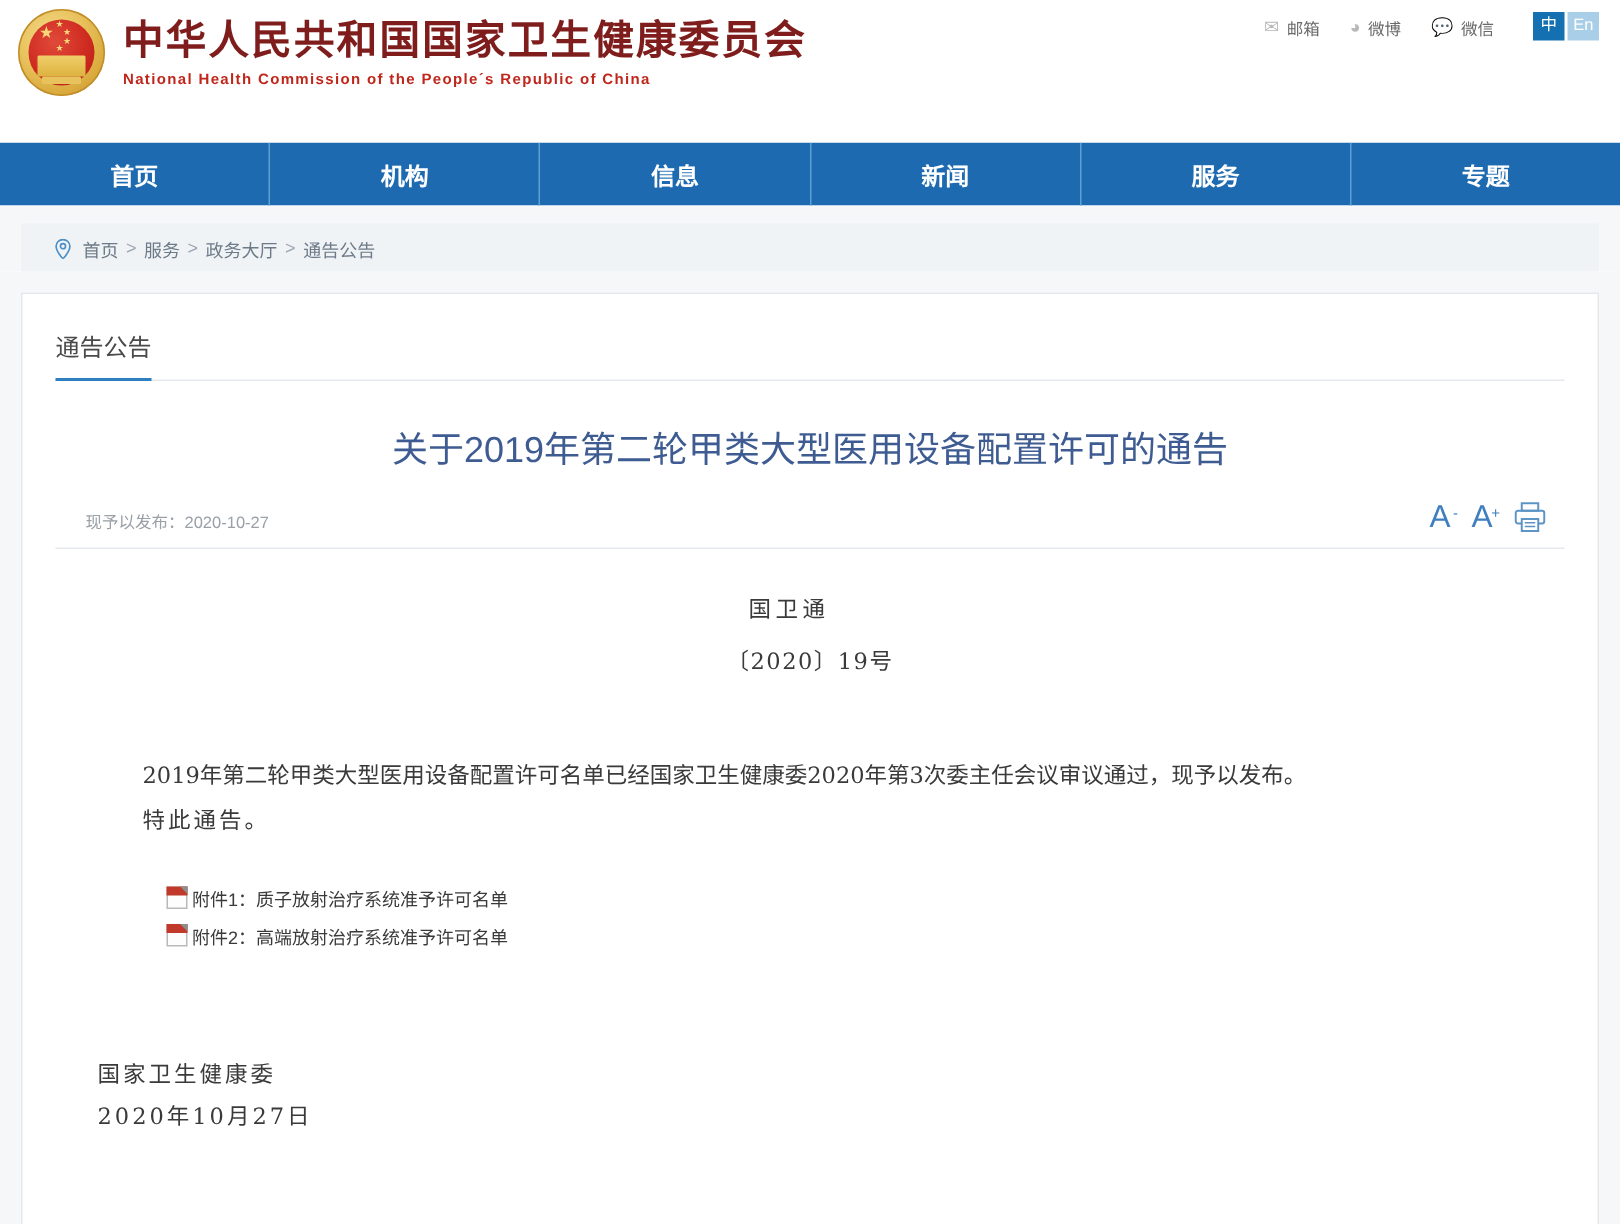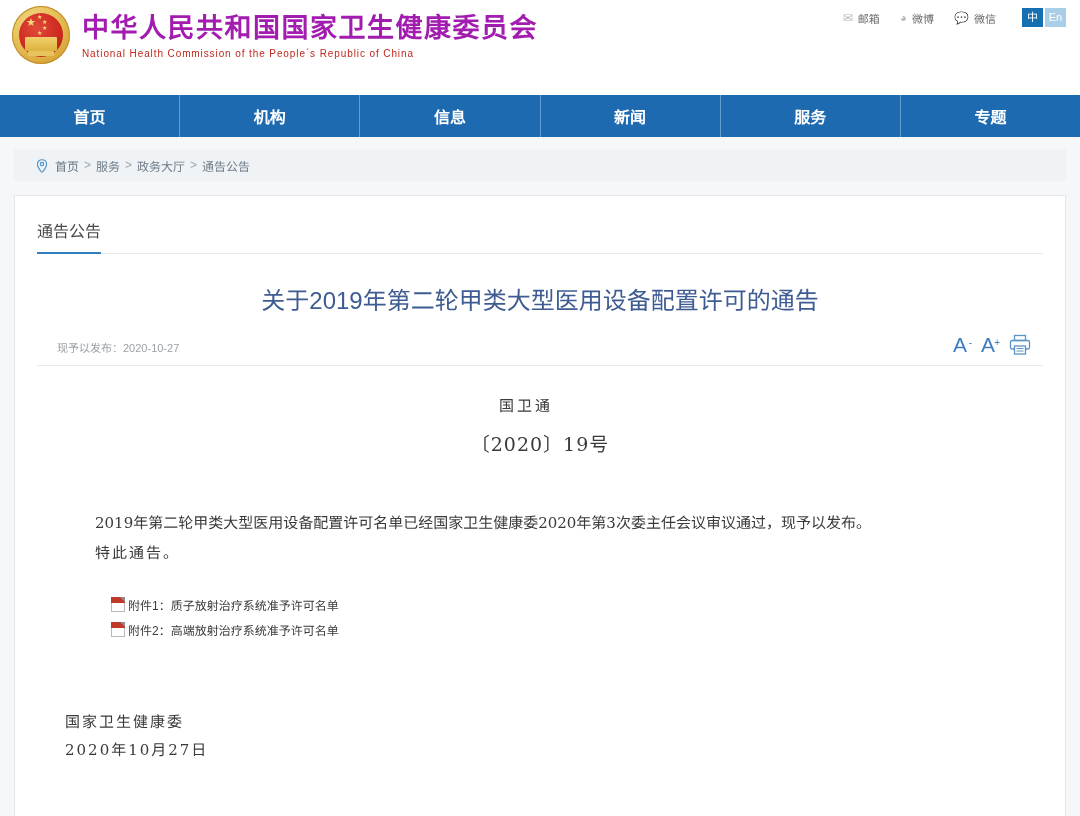--- a/index.html
+++ b/index.html
@@ -39,25 +39,25 @@
     position:absolute; left:14px; top:11px; color:#f5d878; font-size:11px; line-height:11px;
   }
   .emblem .s2 { position:absolute; left:25px; top:8px;  color:#f5d878; font-size:6px; line-height:6px; }
   .emblem .s3 { position:absolute; left:30px; top:13px; color:#f5d878; font-size:6px; line-height:6px; }
   .emblem .s4 { position:absolute; left:30px; top:19px; color:#f5d878; font-size:6px; line-height:6px; }
   .emblem .s5 { position:absolute; left:25px; top:24px; color:#f5d878; font-size:6px; line-height:6px; }
 
   .brand-text { margin-left:12px; }
   .brand-cn {
     font-family:"DejaVu Sans","Liberation Sans",sans-serif;
-    font-size:27px; font-weight:bold; color:#a21caf; letter-spacing:1.5px;
+    font-size:27px; font-weight:bold; color:#7f1d1d; letter-spacing:1.5px;
     line-height:32px; white-space:nowrap;
   }
   .brand-en {
-    font-size:10px; font-weight:normal; color:#c0271c; letter-spacing:0.9px;
+    font-size:10px; font-weight:bold; color:#c0271c; letter-spacing:0.9px;
     margin-top:4px; white-space:nowrap;
   }
 
   .util { position:absolute; right:14px; top:8px; display:flex; align-items:center; gap:20px; }
   .util-link { display:flex; align-items:center; gap:5px; font-size:11px; color:#6a6a6a; white-space:nowrap; }
   .util-ico { display:inline-block; color:#b9b9b9; font-size:12px; line-height:12px; }
   .lang { display:flex; gap:2px; margin-left:6px; }
   .lang span {
     display:inline-block; width:21px; height:19px; line-height:19px; text-align:center;
     font-size:11px; color:#fff;
@@ -112,21 +112,21 @@
   .tools .printer svg { display:block; }
 
   .meta-rule { height:1px; background:#e6e9ed; }
 
   
   .article {
     font-family:"DejaVu Serif","Liberation Serif",serif;
     color:#3a3a3a; padding:0 28px;
   }
   .docnum-right { text-align:center; font-size:15px; letter-spacing:3px; padding:28px 28px 0 0; }
-  .docnum-center { text-align:center; font-size:19px; padding-top:14px; letter-spacing:1px; }
+  .docnum-center { text-align:center; font-size:15px; padding-top:14px; letter-spacing:1px; }
 
   .para {
     font-size:15px; line-height:30px; text-indent:2em; padding-top:52px;
     text-align:justify;
   }
   .para2 { font-size:15px; line-height:30px; text-indent:2em; letter-spacing:2px; }
 
   .attachments { padding:28px 0 0 46px;text-align:right; }
   .attach {
     display:flex; align-items:center; font-size:12px; color:#3a3a3a;

